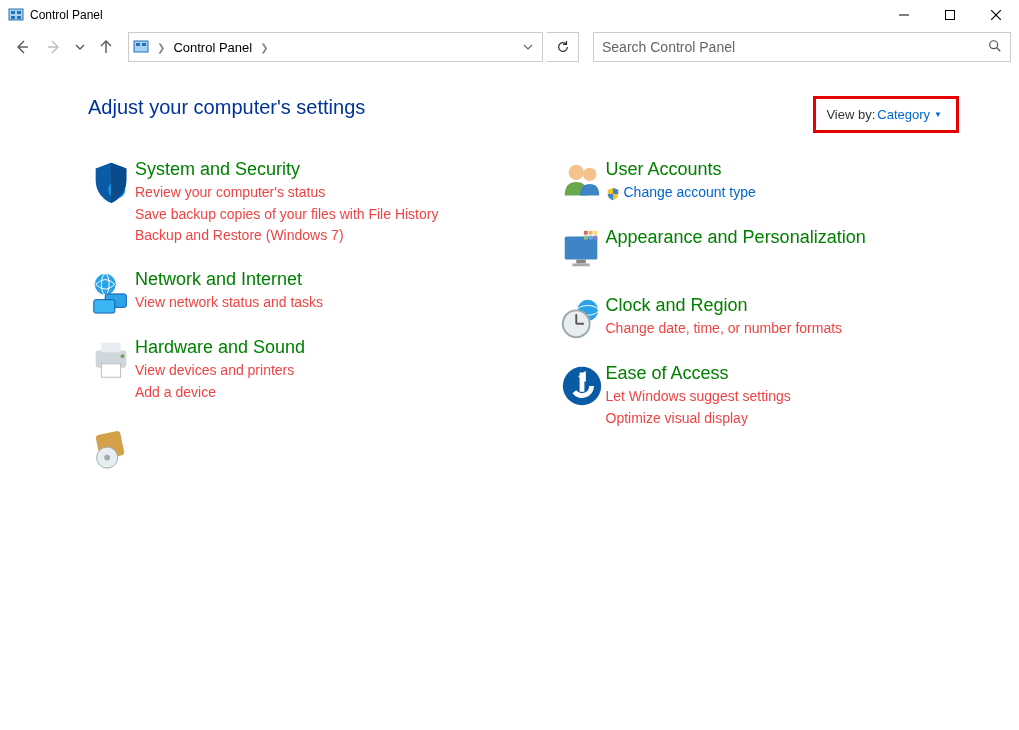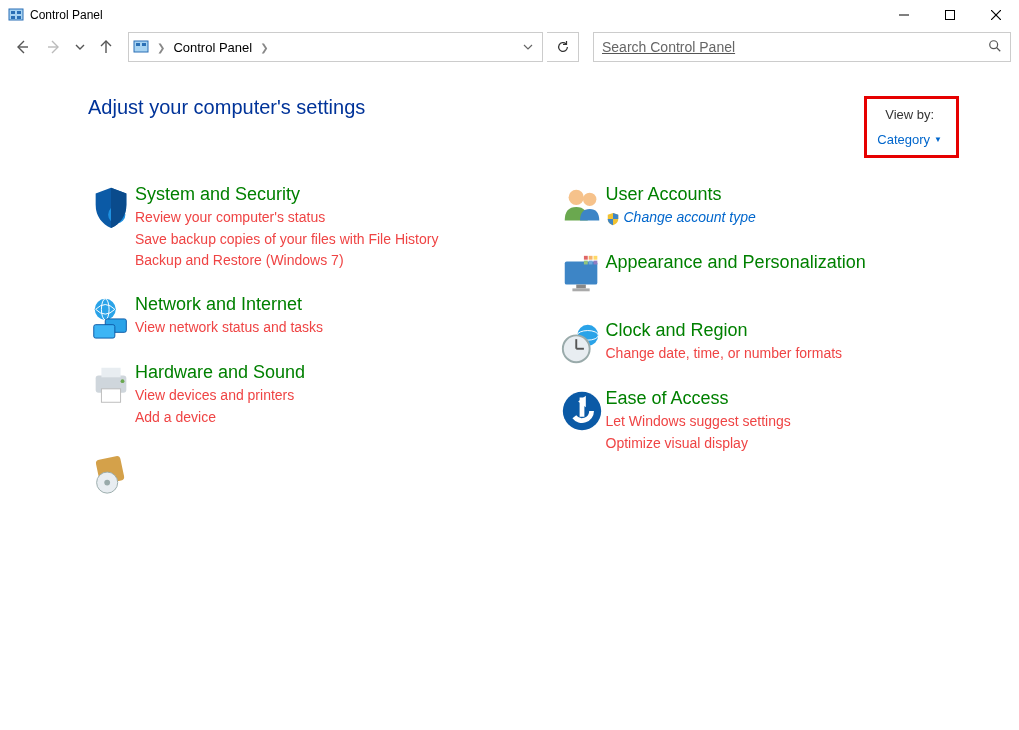--- a/index.html
+++ b/index.html
@@ -83,21 +83,20 @@
     }
     .searchbox {
       width: 418px;
       height: 30px;
       border: 1px solid #ccc;
       display: flex;
       align-items: center;
       padding: 0 8px;
       font-size: 14px;
       color: #555;
-      text-decoration: underline;
     }
     .searchbox input {
       flex: 1;
       border: none;
       outline: none;
       font-size: 14px;
       font-family: inherit;
       background: transparent;
     }
     .searchbox input::placeholder { color: #666; }
@@ -116,22 +115,21 @@
       color: #003399;
       font-size: 20px;
       font-weight: 400;
     }
     .viewby-wrap {
       margin-left: auto;
       border: 3px solid #e60000;
       padding: 8px 14px 8px 10px;
       display: flex;
       align-items: center;
-      gap: 10px;
-      flex-direction: column;
+      gap: 2px;
     }
     .viewby-label { color: #333; font-size: 13px; }
     .viewby-value {
       color: #0066cc;
       font-size: 13px;
       display: flex; align-items: center; gap: 4px;
     }
     .viewby-value .tri { font-size: 8px; }
 
     .columns {
@@ -165,21 +163,20 @@
       cursor: pointer;
     }
     .cat-link-inline {
       color: #0066cc;
       font-size: 14px;
       display: inline-flex;
       align-items: center;
       gap: 4px;
       line-height: 1.55;
       cursor: pointer;
-      font-style: italic;
     }
     .shield-mini {
       width: 14px; height: 14px;
       display: inline-block;
     }
   </style>
 </head>
 <body>
 
 <div class="titlebar">

